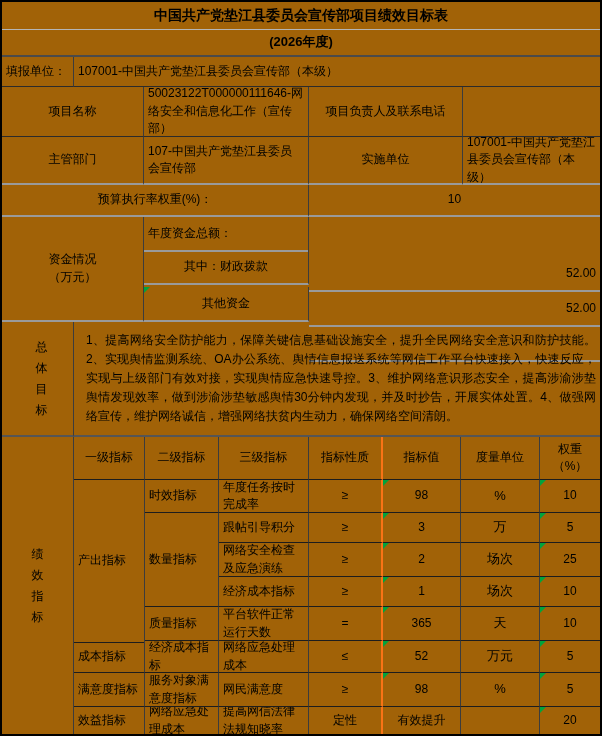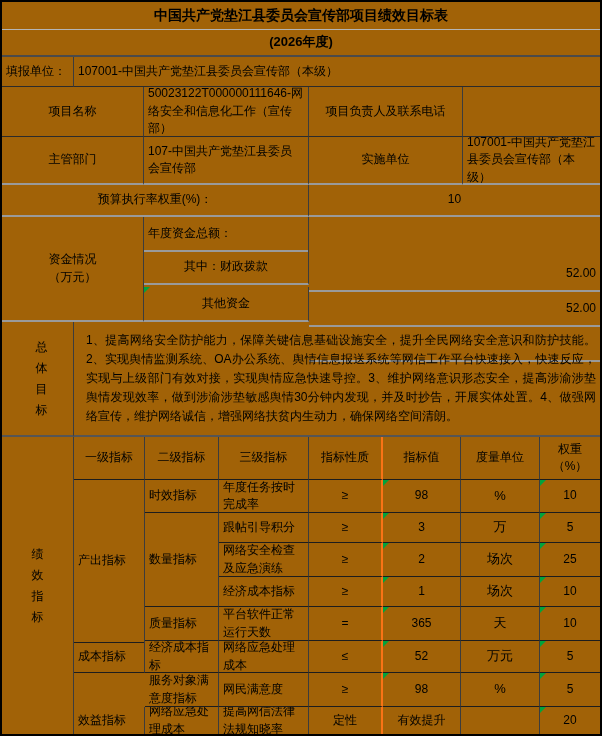--- a/index.html
+++ b/index.html
@@ -95,20 +95,21 @@
   <div class="cell bc ind" style="left:72px;top:435px;width:71px;height:43px;">一级指标</div>
   <div class="cell bc ind" style="left:143px;top:435px;width:74px;height:43px;">二级指标</div>
   <div class="cell bc ind" style="left:217px;top:435px;width:90px;height:43px;">三级指标</div>
   <div class="cell bc ind grey-r" style="left:307px;top:435px;width:74px;height:43px;">指标性质</div>
   <div class="cell bc ind" style="left:381px;top:435px;width:78px;height:43px;">指标值</div>
   <div class="cell bc ind" style="left:459px;top:435px;width:79px;height:43px;">度量单位</div>
   <div class="cell bc ind no-r" style="left:538px;top:435px;width:60px;height:43px;">权重（%）</div>
 
   <div class="cell bl ind" style="left:72px;top:478px;width:71px;height:163px;">产出指标</div>
   <div class="cell bl ind" style="left:72px;top:639px;width:71px;height:32px;">成本指标</div>
+  <div class="cell bl ind" style="left:72px;top:671px;width:71px;height:34px;">满意度指标</div>
   <div class="cell bl no-b" style="left:72px;top:705px;width:71px;height:27px;">效益指标</div>
 
   <div class="cell bl ind" style="left:143px;top:478px;width:74px;height:33px;">时效指标</div>
   <div class="cell bl ind" style="left:143px;top:511px;width:74px;height:94px;">数量指标</div>
   <div class="cell bl ind" style="left:143px;top:605px;width:74px;height:34px;">质量指标</div>
   <div class="cell bl ind" style="left:143px;top:639px;width:74px;height:32px;">经济成本指标</div>
   <div class="cell bl ind" style="left:143px;top:671px;width:74px;height:34px;">服务对象满意度指标</div>
   <div class="cell bl no-b" style="left:143px;top:705px;width:74px;height:27px;">网络应急处理成本</div>
 
   <div class="cell bl ind" style="left:217px;top:478px;width:90px;height:33px;">年度任务按时完成率</div>

